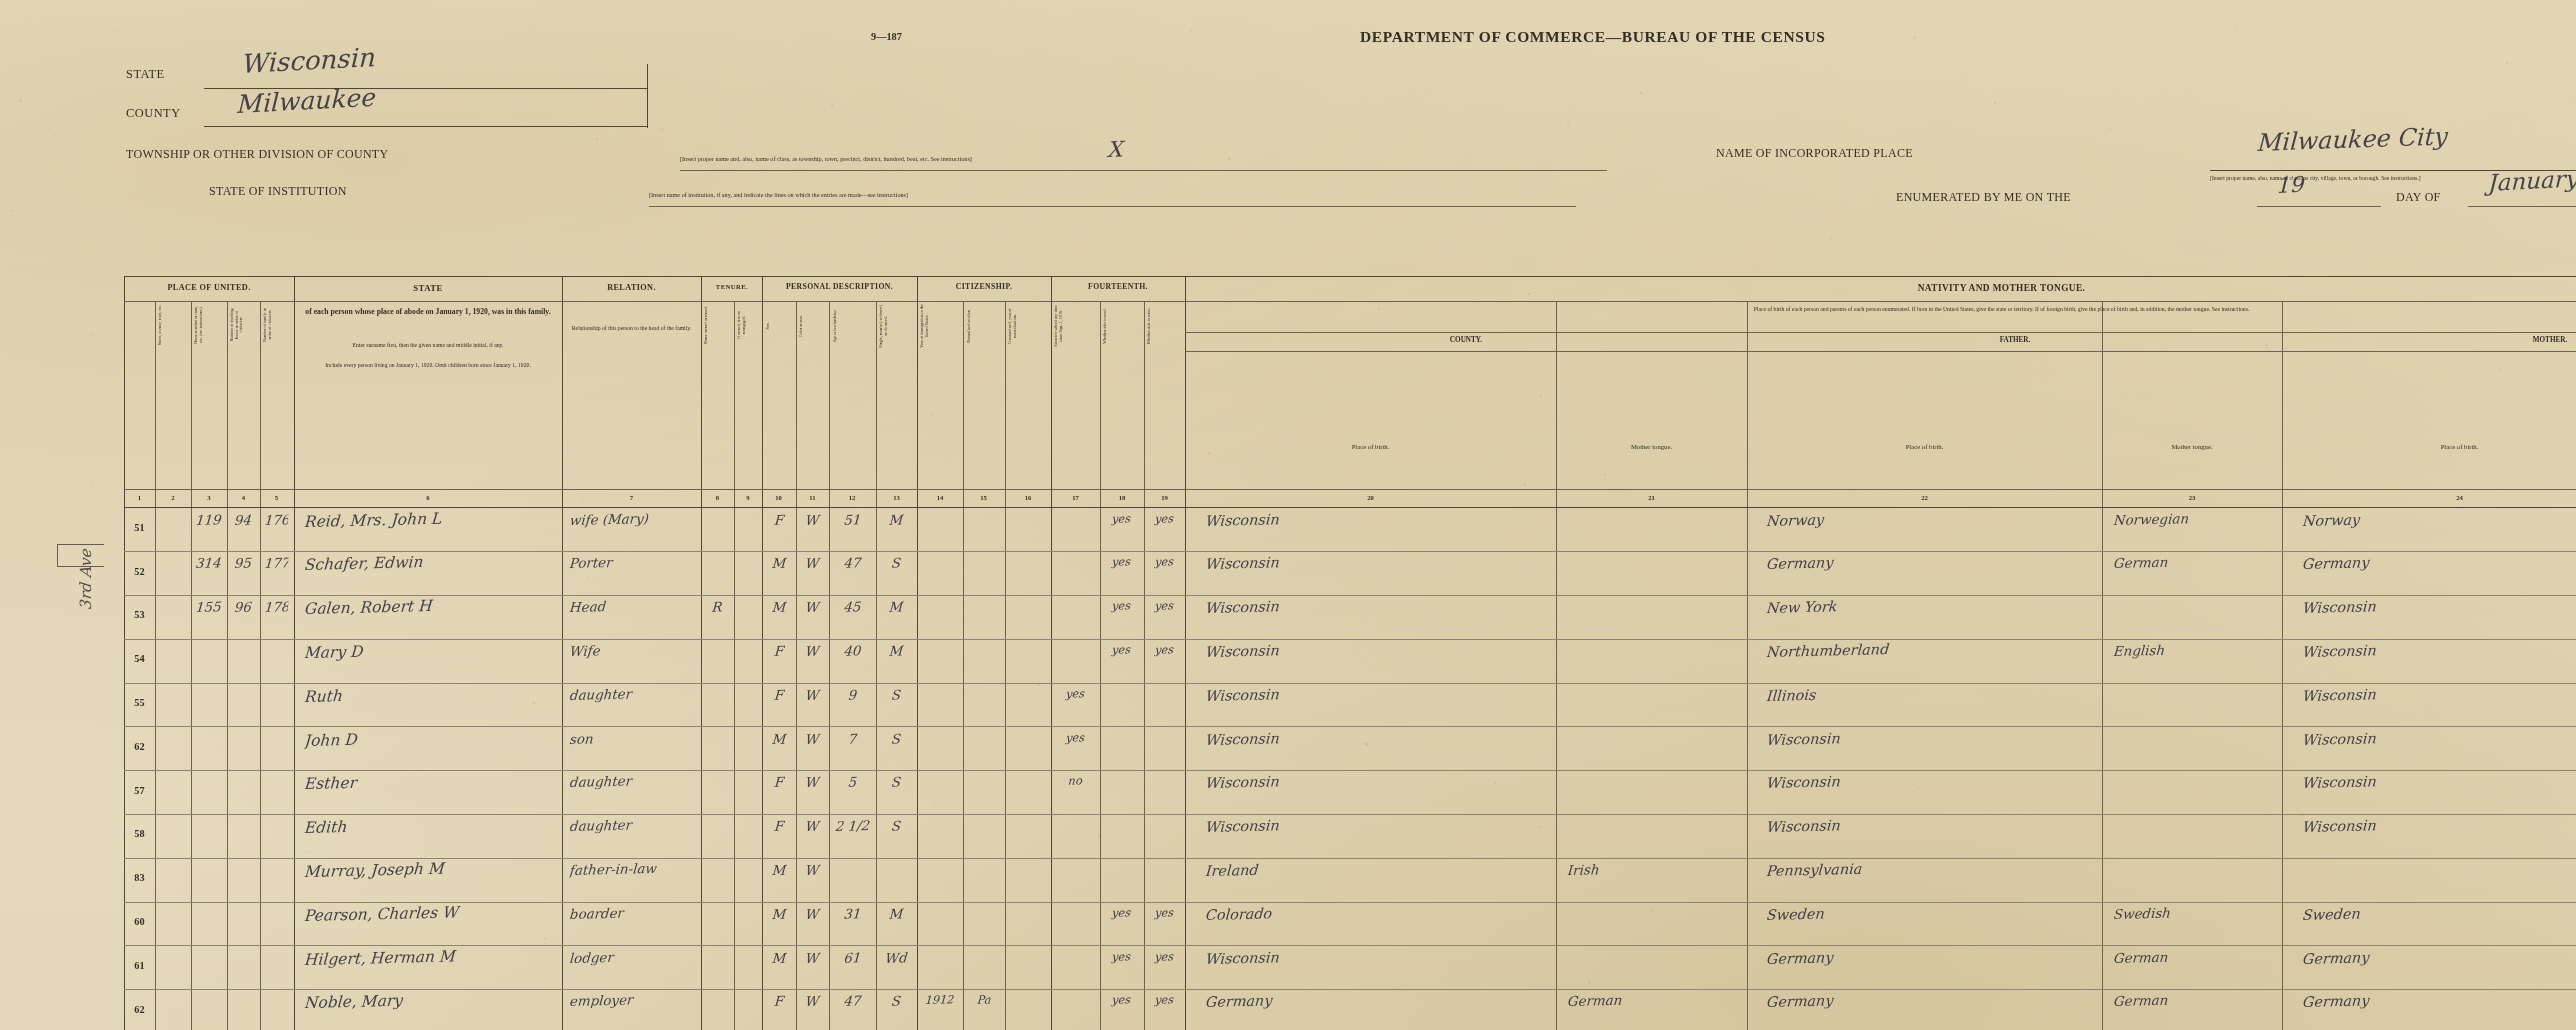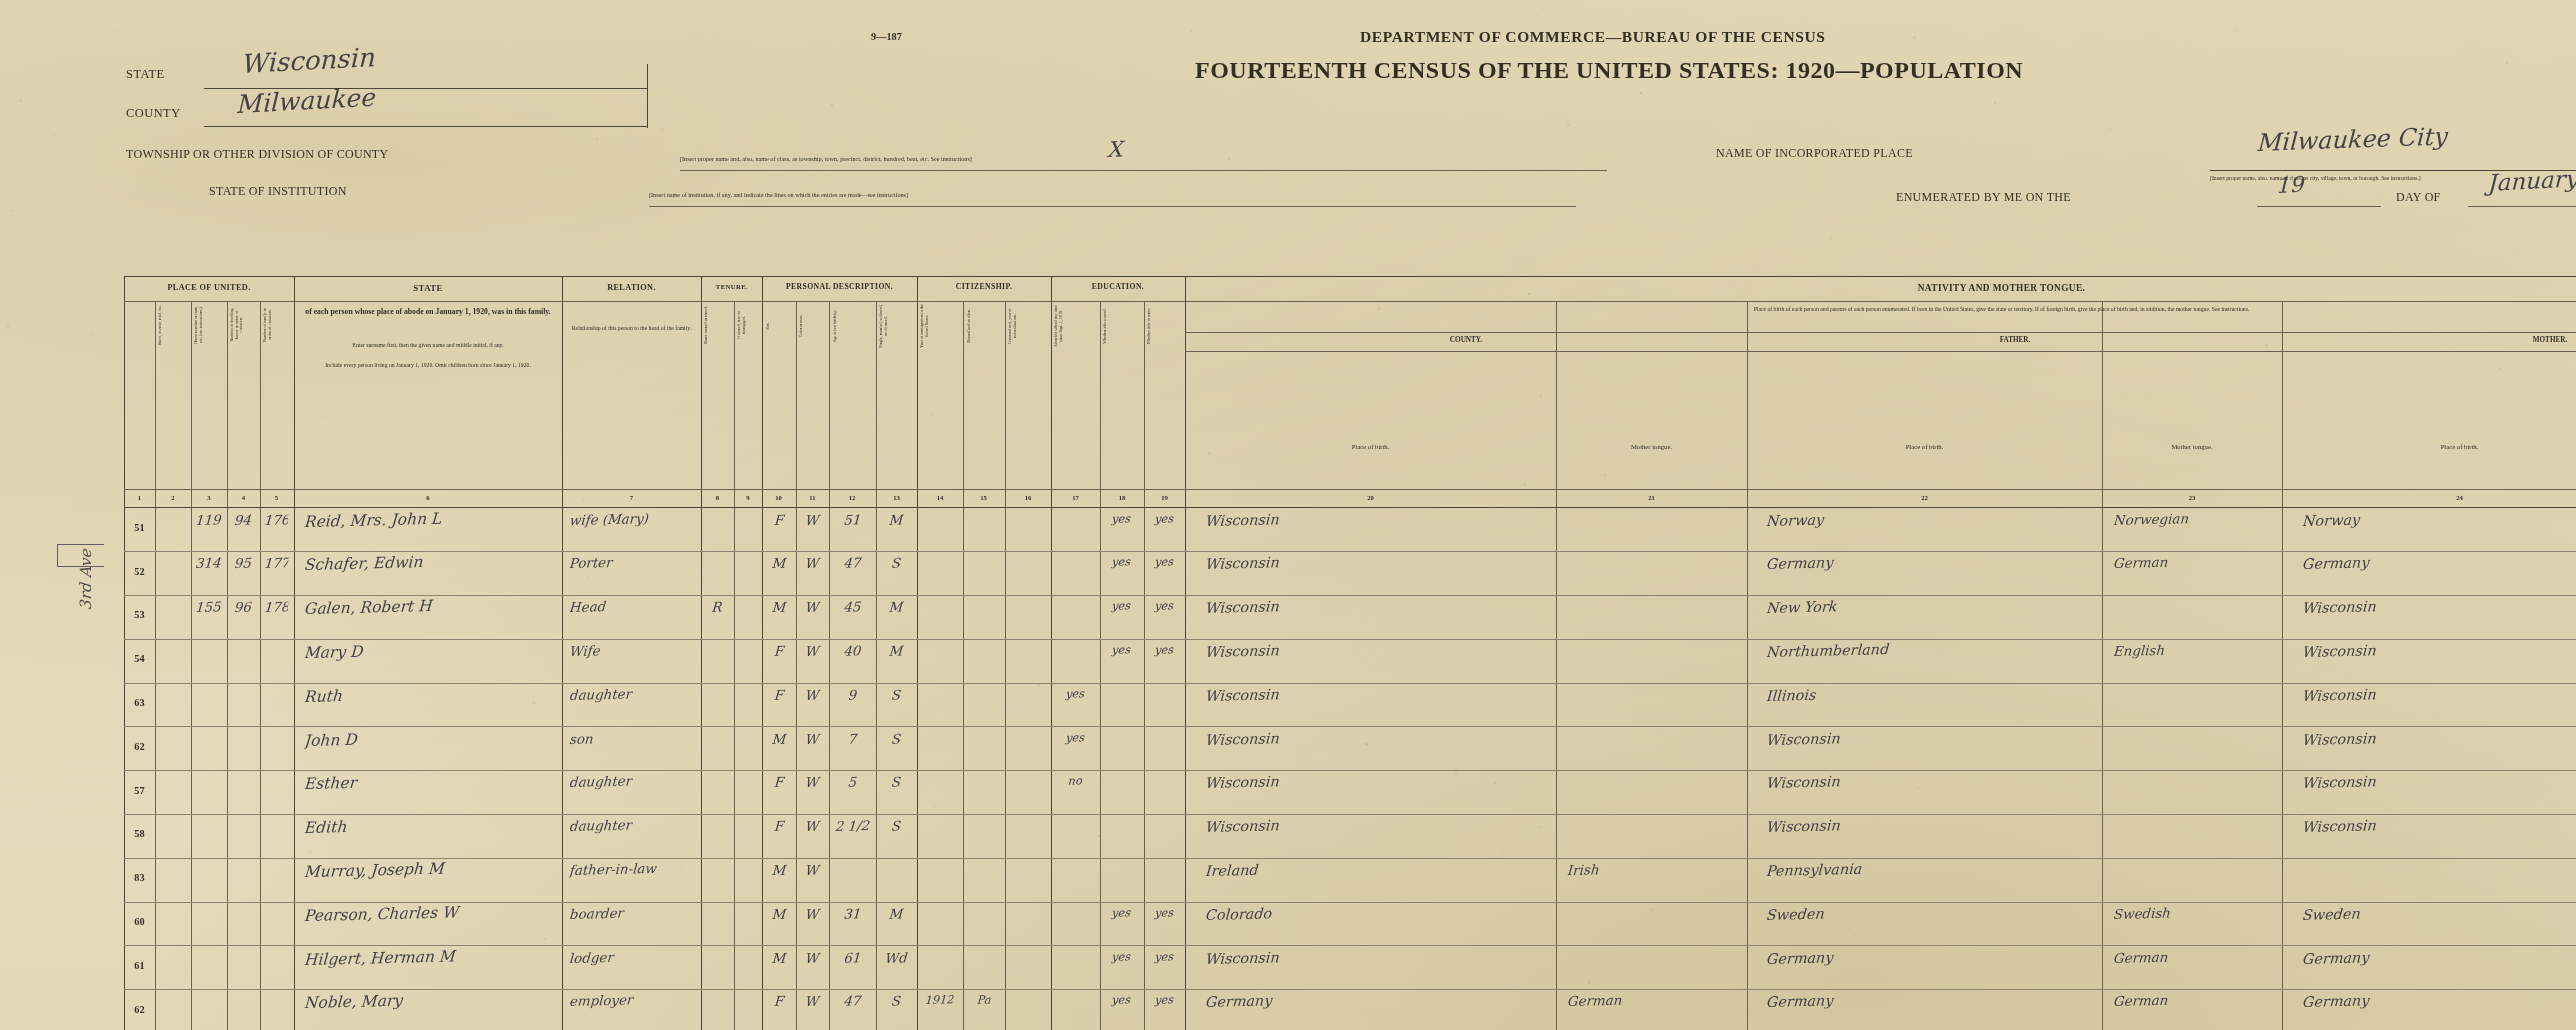--- a/index.html
+++ b/index.html
@@ -191,21 +191,20 @@
     <div class="speck" style="left: 1894px; top: 1018px; width: 1px; height: 1px; opacity: 0.156247;"></div>
     <div class="speck" style="left: 2147px; top: 793px; width: 0.5px; height: 0.5px; opacity: 0.404079;"></div>
     <div class="speck" style="left: 825px; top: 158px; width: 0.7px; height: 0.7px; opacity: 0.353969;"></div>
     <div class="speck" style="left: 1265px; top: 718px; width: 0.5px; height: 0.5px; opacity: 0.158544;"></div>
     <div class="speck" style="left: 175px; top: 688px; width: 2.3px; height: 2.3px; opacity: 0.233078;"></div>
     <div class="speck" style="left: 1365px; top: 743px; width: 2.5px; height: 2.5px; opacity: 0.513373;"></div>
     <div class="speck" style="left: 1588px; top: 981px; width: 2.6px; height: 2.6px; opacity: 0.382605;"></div>
     <div class="speck" style="left: 116px; top: 31px; width: 2.3px; height: 2.3px; opacity: 0.524628;"></div>
     <div class="t" style="left: 871px; top: 31px; font-size: 10.3px; font-weight: bold; letter-spacing: 0px; color: rgb(51, 47, 36); white-space: nowrap; width: auto; text-align: left; line-height: 1.15; font-family: &quot;Liberation Serif&quot;, serif; transform: none; transform-origin: left top;">9—187</div>
     <div class="t" style="left: 1360px; top: 28px; font-size: 15.5px; font-weight: bold; letter-spacing: 0.6px; color: rgb(51, 47, 36); white-space: nowrap; width: auto; text-align: left; line-height: 1.15; font-family: &quot;Liberation Serif&quot;, serif; transform: none; transform-origin: left top;">DEPARTMENT OF COMMERCE—BUREAU OF THE CENSUS</div>
-    <div class="t" style="left: 1195px; top: 57px; font-size: 24px; font-weight: bold; letter-spacing: 0.5px; color: rgb(51, 47, 36); white-space: nowrap; width: auto; text-align: left; line-height: 1.15; font-family: &quot;Liberation Serif&quot;, serif; transform: none; transform-origin: left top;">FOURTEENTH CENSUS OF THE UNITED STATES: 1920—POPULATION</div>
     <div class="t" style="left: 126px; top: 67px; font-size: 12.4px; font-weight: normal; letter-spacing: 0.5px; color: rgb(51, 47, 36); white-space: nowrap; width: auto; text-align: left; line-height: 1.15; font-family: &quot;Liberation Serif&quot;, serif; transform: none; transform-origin: left top;">STATE</div>
     <div class="lnh" style="left: 204px; top: 88px; width: 443px; height: 1px; background: rgb(76, 70, 56);"></div>
     <div class="hw" style="left: 242px; top: 49px; font-size: 26px; color: rgb(43, 42, 56); opacity: 0.85; transform: rotate(-3deg) skewX(-6deg); letter-spacing: 0px; font-weight: normal;">Wisconsin</div>
     <div class="t" style="left: 126px; top: 106px; font-size: 12.4px; font-weight: normal; letter-spacing: 0.5px; color: rgb(51, 47, 36); white-space: nowrap; width: auto; text-align: left; line-height: 1.15; font-family: &quot;Liberation Serif&quot;, serif; transform: none; transform-origin: left top;">COUNTY</div>
     <div class="lnh" style="left: 204px; top: 126px; width: 443px; height: 1px; background: rgb(76, 70, 56);"></div>
     <div class="hw" style="left: 237px; top: 90px; font-size: 25px; color: rgb(43, 42, 56); opacity: 0.85; transform: rotate(-3deg) skewX(-6deg); letter-spacing: 0px; font-weight: normal;">Milwaukee</div>
     <div class="lnv" style="left: 647px; top: 64px; height: 64px; width: 1px; background: rgb(76, 70, 56);"></div>
     <div class="t" style="left: 126px; top: 148px; font-size: 12px; font-weight: normal; letter-spacing: 0.3px; color: rgb(51, 47, 36); white-space: nowrap; width: auto; text-align: left; line-height: 1.15; font-family: &quot;Liberation Serif&quot;, serif; transform: none; transform-origin: left top;">TOWNSHIP OR OTHER DIVISION OF COUNTY</div>
     <div class="t" style="left: 680px; top: 155px; font-size: 6.2px; font-weight: normal; letter-spacing: 0px; color: rgb(51, 47, 36); white-space: nowrap; width: auto; text-align: left; line-height: 1.15; font-family: &quot;Liberation Serif&quot;, serif; transform: none; transform-origin: left top;">[Insert proper name and, also, name of class, as township, town, precinct, district, hundred, beat, etc.  See instructions]</div>
     <div class="hw" style="left: 1108px; top: 137px; font-size: 21.6px; color: rgb(43, 42, 56); opacity: 0.85; transform: rotate(-2deg) skewX(-6deg); letter-spacing: 0px; font-weight: normal;">X</div>
@@ -255,21 +254,21 @@
     <div class="lnv" style="left: 762px; top: 276px; height: 757px; width: 1px; background: rgb(76, 70, 56);"></div>
     <div class="lnv" style="left: 917px; top: 276px; height: 757px; width: 1px; background: rgb(76, 70, 56);"></div>
     <div class="lnv" style="left: 1051px; top: 276px; height: 757px; width: 1px; background: rgb(76, 70, 56);"></div>
     <div class="lnv" style="left: 1185px; top: 276px; height: 757px; width: 1px; background: rgb(76, 70, 56);"></div>
     <div class="t" style="left: 124px; top: 283px; font-size: 8.2px; font-weight: bold; letter-spacing: 0.4px; color: rgb(51, 47, 36); white-space: nowrap; width: 170px; text-align: center; line-height: 1.15; font-family: &quot;Liberation Serif&quot;, serif; transform: none; transform-origin: left top;">PLACE OF UNITED.</div>
     <div class="t" style="left: 294px; top: 283px; font-size: 8.8px; font-weight: bold; letter-spacing: 0.4px; color: rgb(51, 47, 36); white-space: nowrap; width: 268px; text-align: center; line-height: 1.15; font-family: &quot;Liberation Serif&quot;, serif; transform: none; transform-origin: left top;">STATE</div>
     <div class="t" style="left: 562px; top: 283px; font-size: 8.2px; font-weight: bold; letter-spacing: 0.4px; color: rgb(51, 47, 36); white-space: nowrap; width: 139px; text-align: center; line-height: 1.15; font-family: &quot;Liberation Serif&quot;, serif; transform: none; transform-origin: left top;">RELATION.</div>
     <div class="t" style="left: 701px; top: 283px; font-size: 6.7px; font-weight: bold; letter-spacing: 0.4px; color: rgb(51, 47, 36); white-space: nowrap; width: 62px; text-align: center; line-height: 1.15; font-family: &quot;Liberation Serif&quot;, serif; transform: none; transform-origin: left top;">TENURE.</div>
     <div class="t" style="left: 762px; top: 283px; font-size: 7.7px; font-weight: bold; letter-spacing: 0.4px; color: rgb(51, 47, 36); white-space: nowrap; width: 155px; text-align: center; line-height: 1.15; font-family: &quot;Liberation Serif&quot;, serif; transform: none; transform-origin: left top;">PERSONAL DESCRIPTION.</div>
     <div class="t" style="left: 917px; top: 283px; font-size: 7.7px; font-weight: bold; letter-spacing: 0.4px; color: rgb(51, 47, 36); white-space: nowrap; width: 134px; text-align: center; line-height: 1.15; font-family: &quot;Liberation Serif&quot;, serif; transform: none; transform-origin: left top;">CITIZENSHIP.</div>
-    <div class="t" style="left: 1051px; top: 283px; font-size: 7.7px; font-weight: bold; letter-spacing: 0.4px; color: rgb(51, 47, 36); white-space: nowrap; width: 134px; text-align: center; line-height: 1.15; font-family: &quot;Liberation Serif&quot;, serif; transform: none; transform-origin: left top;">EDUCATION.</div>
+    <div class="t" style="left: 1051px; top: 283px; font-size: 7.7px; font-weight: bold; letter-spacing: 0.4px; color: rgb(51, 47, 36); white-space: nowrap; width: 134px; text-align: center; line-height: 1.15; font-family: &quot;Liberation Serif&quot;, serif; transform: none; transform-origin: left top;">FOURTEENTH.</div>
     <div class="t" style="left: 1185px; top: 283px; font-size: 9.3px; font-weight: bold; letter-spacing: 0.4px; color: rgb(51, 47, 36); white-space: nowrap; width: 1633px; text-align: center; line-height: 1.15; font-family: &quot;Liberation Serif&quot;, serif; transform: none; transform-origin: left top;">NATIVITY AND MOTHER TONGUE.</div>
     <div class="t" style="left: 299px; top: 307px; font-size: 7.7px; font-weight: bold; letter-spacing: 0px; color: rgb(51, 47, 36); white-space: normal; width: 258px; text-align: center; line-height: 1.25; font-family: &quot;Liberation Serif&quot;, serif; transform: none; transform-origin: left top;">of each person whose place of abode on January 1, 1920, was in this family.</div>
     <div class="t" style="left: 299px; top: 342px; font-size: 5.7px; font-weight: normal; letter-spacing: 0px; color: rgb(51, 47, 36); white-space: normal; width: 258px; text-align: center; line-height: 1.15; font-family: &quot;Liberation Serif&quot;, serif; transform: none; transform-origin: left top;">Enter surname first, then the given name and middle initial, if any.</div>
     <div class="t" style="left: 299px; top: 362px; font-size: 5.7px; font-weight: normal; letter-spacing: 0px; color: rgb(51, 47, 36); white-space: normal; width: 258px; text-align: center; line-height: 1.2; font-family: &quot;Liberation Serif&quot;, serif; transform: none; transform-origin: left top;">Include every person living on January 1, 1920.  Omit children born since January 1, 1920.</div>
     <div class="t" style="left: 566px; top: 325px; font-size: 5.7px; font-weight: normal; letter-spacing: 0px; color: rgb(51, 47, 36); white-space: normal; width: 131px; text-align: center; line-height: 1.25; font-family: &quot;Liberation Serif&quot;, serif; transform: none; transform-origin: left top;">Relationship of this person to the head of the family.</div>
     <div class="t" style="left: 158px; top: 306px; width: 42px; font-size: 4.1px; line-height: 1.15; white-space: normal; text-align: center; transform: rotate(-90deg) translate(-40px, 0px); transform-origin: left top;">Street, avenue, road, etc.</div>
     <div class="t" style="left: 194px; top: 306px; width: 42px; font-size: 4.1px; line-height: 1.15; white-space: normal; text-align: center; transform: rotate(-90deg) translate(-40px, 0px); transform-origin: left top;">House number or farm, etc. (see instructions.)</div>
     <div class="t" style="left: 230px; top: 306px; width: 42px; font-size: 4.1px; line-height: 1.15; white-space: normal; text-align: center; transform: rotate(-90deg) translate(-40px, 0px); transform-origin: left top;">Number of dwelling house in order of visitation</div>
     <div class="t" style="left: 263px; top: 306px; width: 42px; font-size: 4.1px; line-height: 1.15; white-space: normal; text-align: center; transform: rotate(-90deg) translate(-40px, 0px); transform-origin: left top;">Number of family in order of visitation</div>
     <div class="t" style="left: 704px; top: 306px; width: 42px; font-size: 4.1px; line-height: 1.1; white-space: normal; text-align: center; transform: rotate(-90deg) translate(-40px, 0px); transform-origin: left top;">Home owned or rented.</div>
@@ -381,21 +380,21 @@
     <div class="hw" style="left: 801px; top: 644px; width: 23px; font-size: 13.4px; text-align: center; white-space: nowrap; overflow: hidden; color: rgb(43, 42, 56); opacity: 0.87; transform: rotate(-1.4deg) skewX(-7deg); transform-origin: left center;">W</div>
     <div class="hw" style="left: 835px; top: 644px; width: 36px; font-size: 13.4px; text-align: center; white-space: nowrap; overflow: hidden; color: rgb(43, 42, 56); opacity: 0.87; transform: rotate(-1.4deg) skewX(-7deg); transform-origin: left center;">40</div>
     <div class="hw" style="left: 881px; top: 644px; width: 31px; font-size: 13.4px; text-align: center; white-space: nowrap; overflow: hidden; color: rgb(43, 42, 56); opacity: 0.87; transform: rotate(-1.4deg) skewX(-7deg); transform-origin: left center;">M</div>
     <div class="hw" style="left: 1105px; top: 644px; width: 33px; font-size: 11.3px; text-align: center; white-space: nowrap; overflow: hidden; color: rgb(43, 42, 56); opacity: 0.87; transform: rotate(-1.4deg) skewX(-7deg); transform-origin: left center;">yes</div>
     <div class="hw" style="left: 1149px; top: 644px; width: 31px; font-size: 11.3px; text-align: center; white-space: nowrap; overflow: hidden; color: rgb(43, 42, 56); opacity: 0.87; transform: rotate(-1.4deg) skewX(-7deg); transform-origin: left center;">yes</div>
     <div class="hw" style="left: 1206px; top: 644px; width: 330px; font-size: 14.4px; text-align: left; white-space: nowrap; overflow: hidden; color: rgb(43, 42, 56); opacity: 0.87; transform: rotate(-1.4deg) skewX(-7deg); transform-origin: left center;">Wisconsin</div>
     <div class="hw" style="left: 1767px; top: 644px; width: 314px; font-size: 14.4px; text-align: left; white-space: nowrap; overflow: hidden; color: rgb(43, 42, 56); opacity: 0.87; transform: rotate(-1.4deg) skewX(-7deg); transform-origin: left center;">Northumberland</div>
     <div class="hw" style="left: 2114px; top: 644px; width: 156px; font-size: 13.4px; text-align: left; white-space: nowrap; overflow: hidden; color: rgb(43, 42, 56); opacity: 0.87; transform: rotate(-1.4deg) skewX(-7deg); transform-origin: left center;">English</div>
     <div class="hw" style="left: 2303px; top: 644px; width: 314px; font-size: 14.4px; text-align: left; white-space: nowrap; overflow: hidden; color: rgb(43, 42, 56); opacity: 0.87; transform: rotate(-1.4deg) skewX(-7deg); transform-origin: left center;">Wisconsin</div>
     <div class="lnh" style="left: 124px; top: 726px; width: 3581px; height: 0.5px; background: rgb(141, 132, 112);"></div>
-    <div class="t" style="left: 124px; top: 697px; font-size: 10.3px; font-weight: bold; letter-spacing: 0px; color: rgb(51, 47, 36); white-space: nowrap; width: 31px; text-align: center; line-height: 1.15; font-family: &quot;Liberation Serif&quot;, serif; transform: none; transform-origin: left top;">63</div>
+    <div class="t" style="left: 124px; top: 697px; font-size: 10.3px; font-weight: bold; letter-spacing: 0px; color: rgb(51, 47, 36); white-space: nowrap; width: 31px; text-align: center; line-height: 1.15; font-family: &quot;Liberation Serif&quot;, serif; transform: none; transform-origin: left top;">55</div>
     <div class="hw" style="left: 305px; top: 688px; width: 245px; font-size: 15.5px; text-align: left; white-space: nowrap; overflow: hidden; color: rgb(43, 42, 56); opacity: 0.87; transform: rotate(-1.4deg) skewX(-7deg); transform-origin: left center;">Ruth</div>
     <div class="hw" style="left: 570px; top: 688px; width: 123px; font-size: 13.4px; text-align: left; white-space: nowrap; overflow: hidden; color: rgb(43, 42, 56); opacity: 0.87; transform: rotate(-1.4deg) skewX(-7deg); transform-origin: left center;">daughter</div>
     <div class="hw" style="left: 768px; top: 688px; width: 23px; font-size: 13.4px; text-align: center; white-space: nowrap; overflow: hidden; color: rgb(43, 42, 56); opacity: 0.87; transform: rotate(-1.4deg) skewX(-7deg); transform-origin: left center;">F</div>
     <div class="hw" style="left: 801px; top: 688px; width: 23px; font-size: 13.4px; text-align: center; white-space: nowrap; overflow: hidden; color: rgb(43, 42, 56); opacity: 0.87; transform: rotate(-1.4deg) skewX(-7deg); transform-origin: left center;">W</div>
     <div class="hw" style="left: 835px; top: 688px; width: 36px; font-size: 13.4px; text-align: center; white-space: nowrap; overflow: hidden; color: rgb(43, 42, 56); opacity: 0.87; transform: rotate(-1.4deg) skewX(-7deg); transform-origin: left center;">9</div>
     <div class="hw" style="left: 881px; top: 688px; width: 31px; font-size: 13.4px; text-align: center; white-space: nowrap; overflow: hidden; color: rgb(43, 42, 56); opacity: 0.87; transform: rotate(-1.4deg) skewX(-7deg); transform-origin: left center;">S</div>
     <div class="hw" style="left: 1056px; top: 688px; width: 39px; font-size: 11.3px; text-align: center; white-space: nowrap; overflow: hidden; color: rgb(43, 42, 56); opacity: 0.87; transform: rotate(-1.4deg) skewX(-7deg); transform-origin: left center;">yes</div>
     <div class="hw" style="left: 1206px; top: 688px; width: 330px; font-size: 14.4px; text-align: left; white-space: nowrap; overflow: hidden; color: rgb(43, 42, 56); opacity: 0.87; transform: rotate(-1.4deg) skewX(-7deg); transform-origin: left center;">Wisconsin</div>
     <div class="hw" style="left: 1767px; top: 688px; width: 314px; font-size: 14.4px; text-align: left; white-space: nowrap; overflow: hidden; color: rgb(43, 42, 56); opacity: 0.87; transform: rotate(-1.4deg) skewX(-7deg); transform-origin: left center;">Illinois</div>
     <div class="hw" style="left: 2303px; top: 688px; width: 314px; font-size: 14.4px; text-align: left; white-space: nowrap; overflow: hidden; color: rgb(43, 42, 56); opacity: 0.87; transform: rotate(-1.4deg) skewX(-7deg); transform-origin: left center;">Wisconsin</div>

